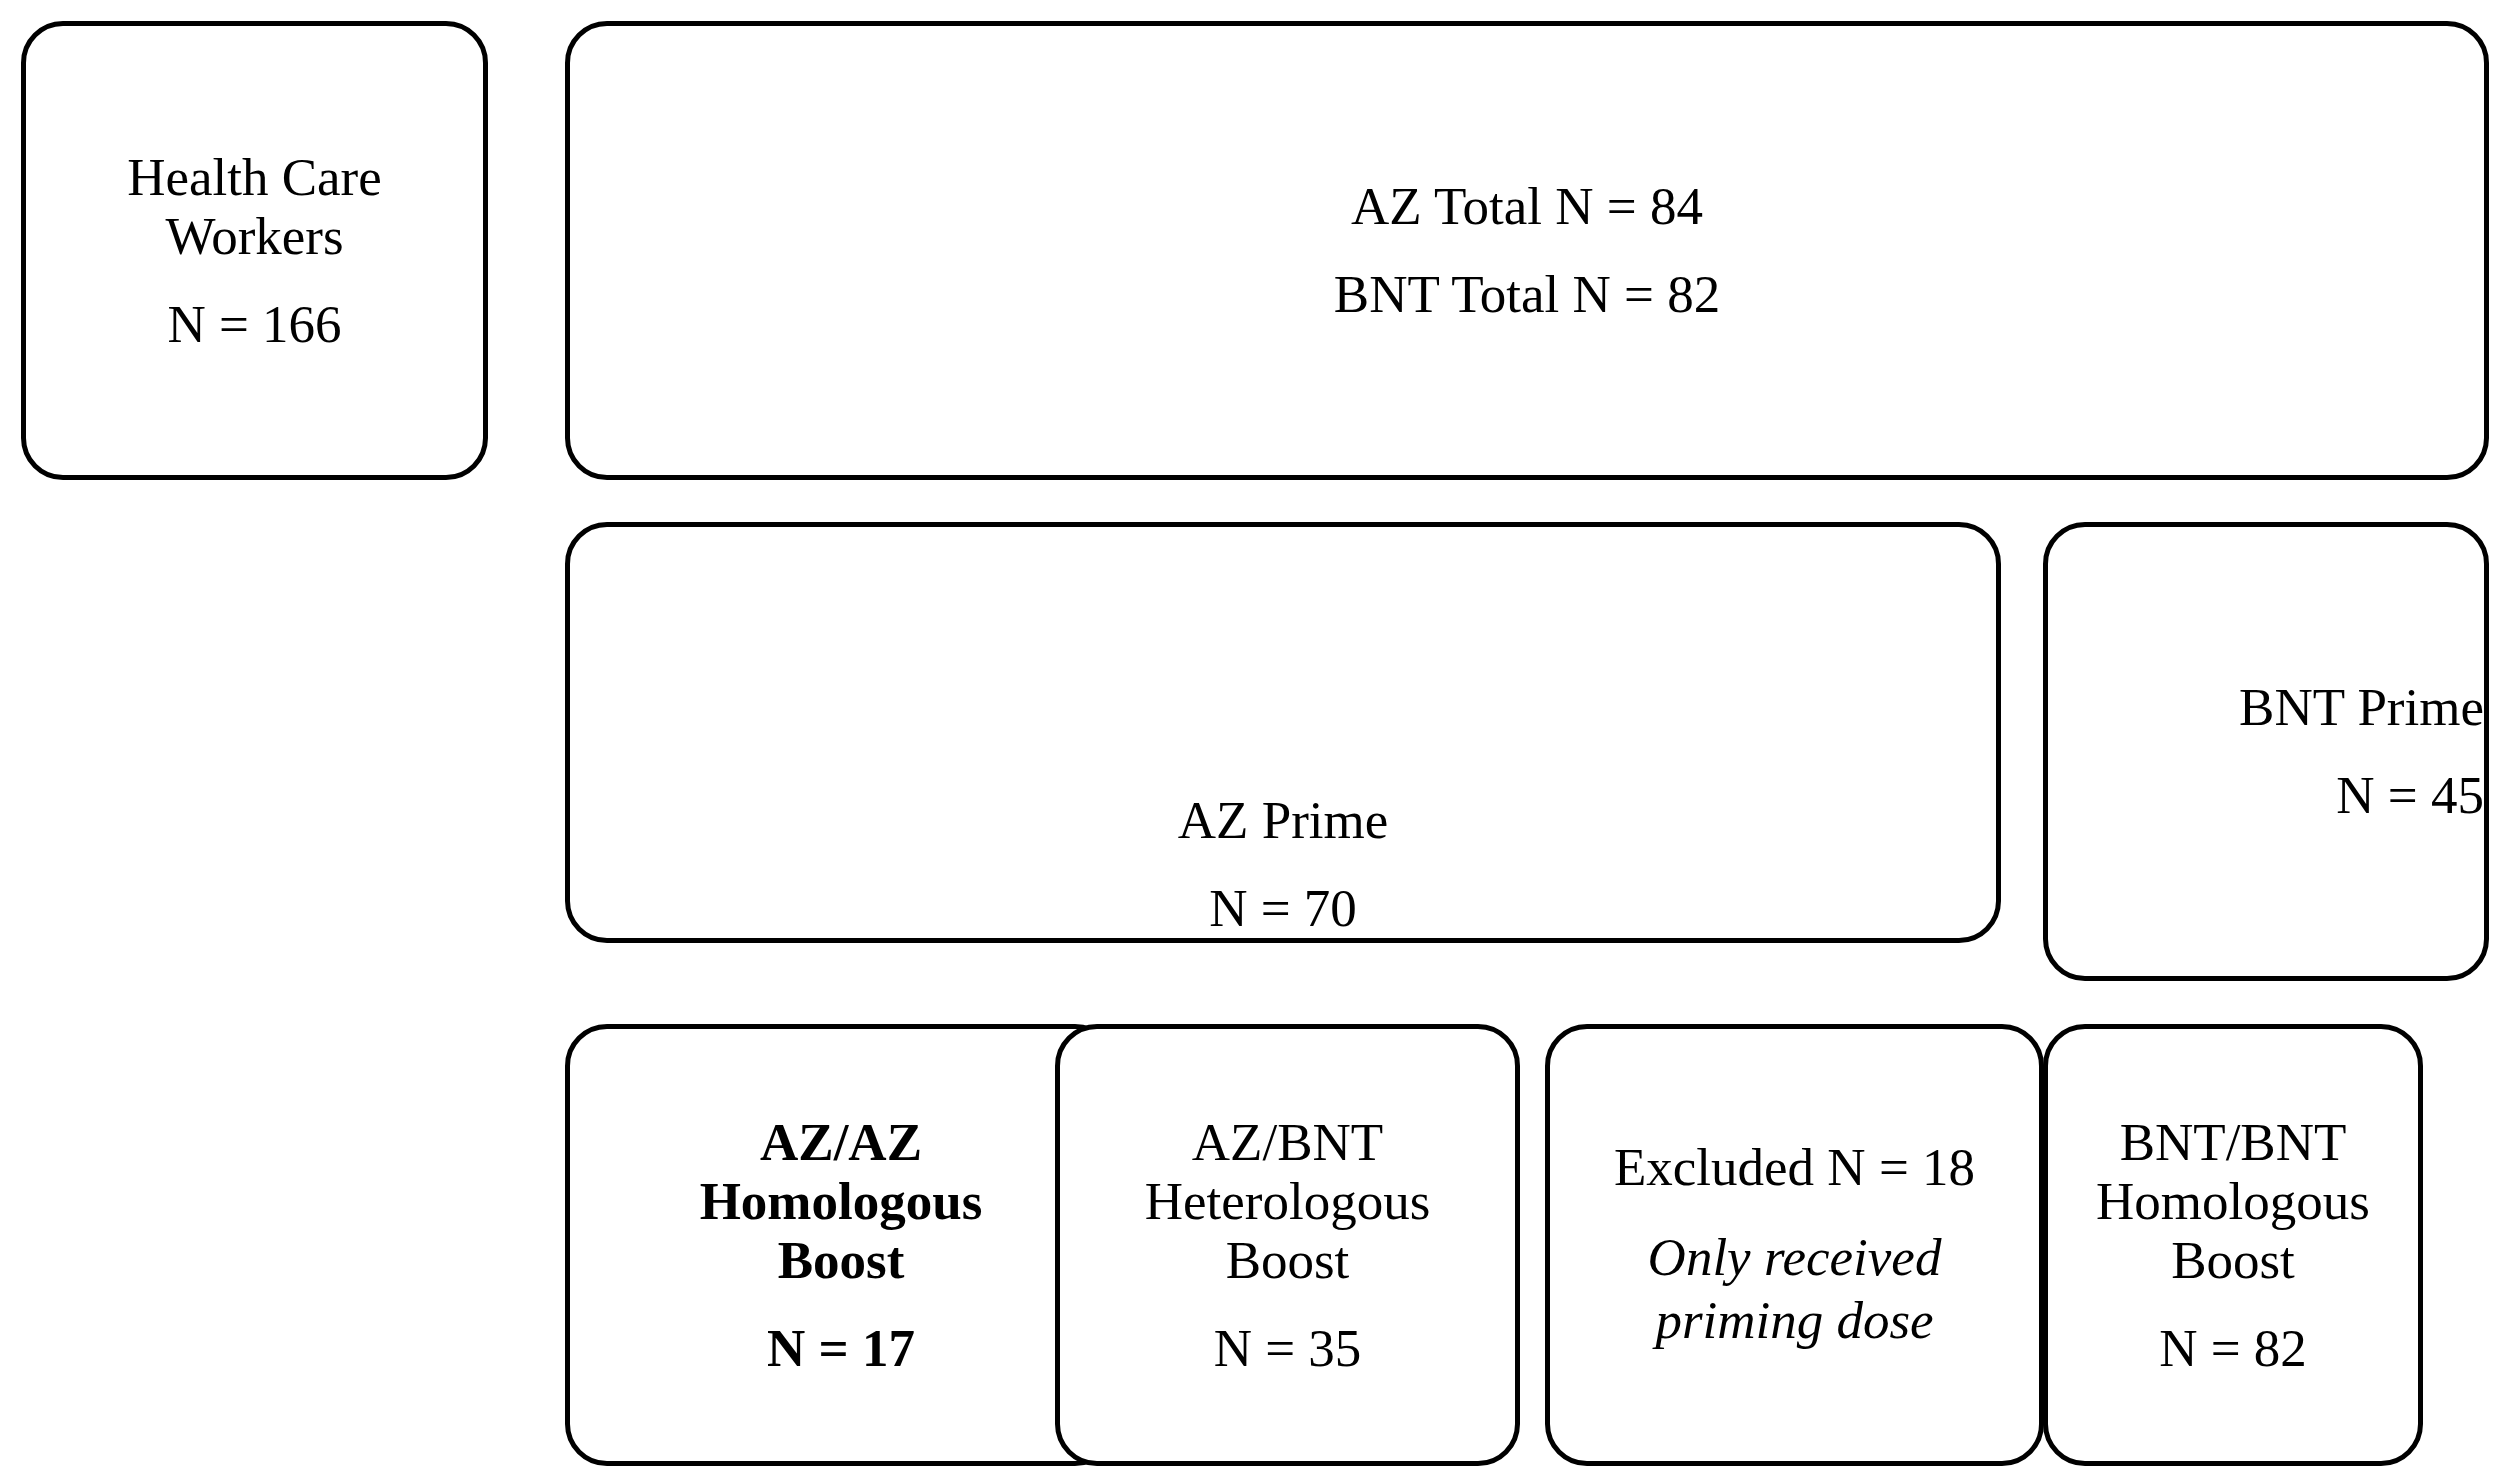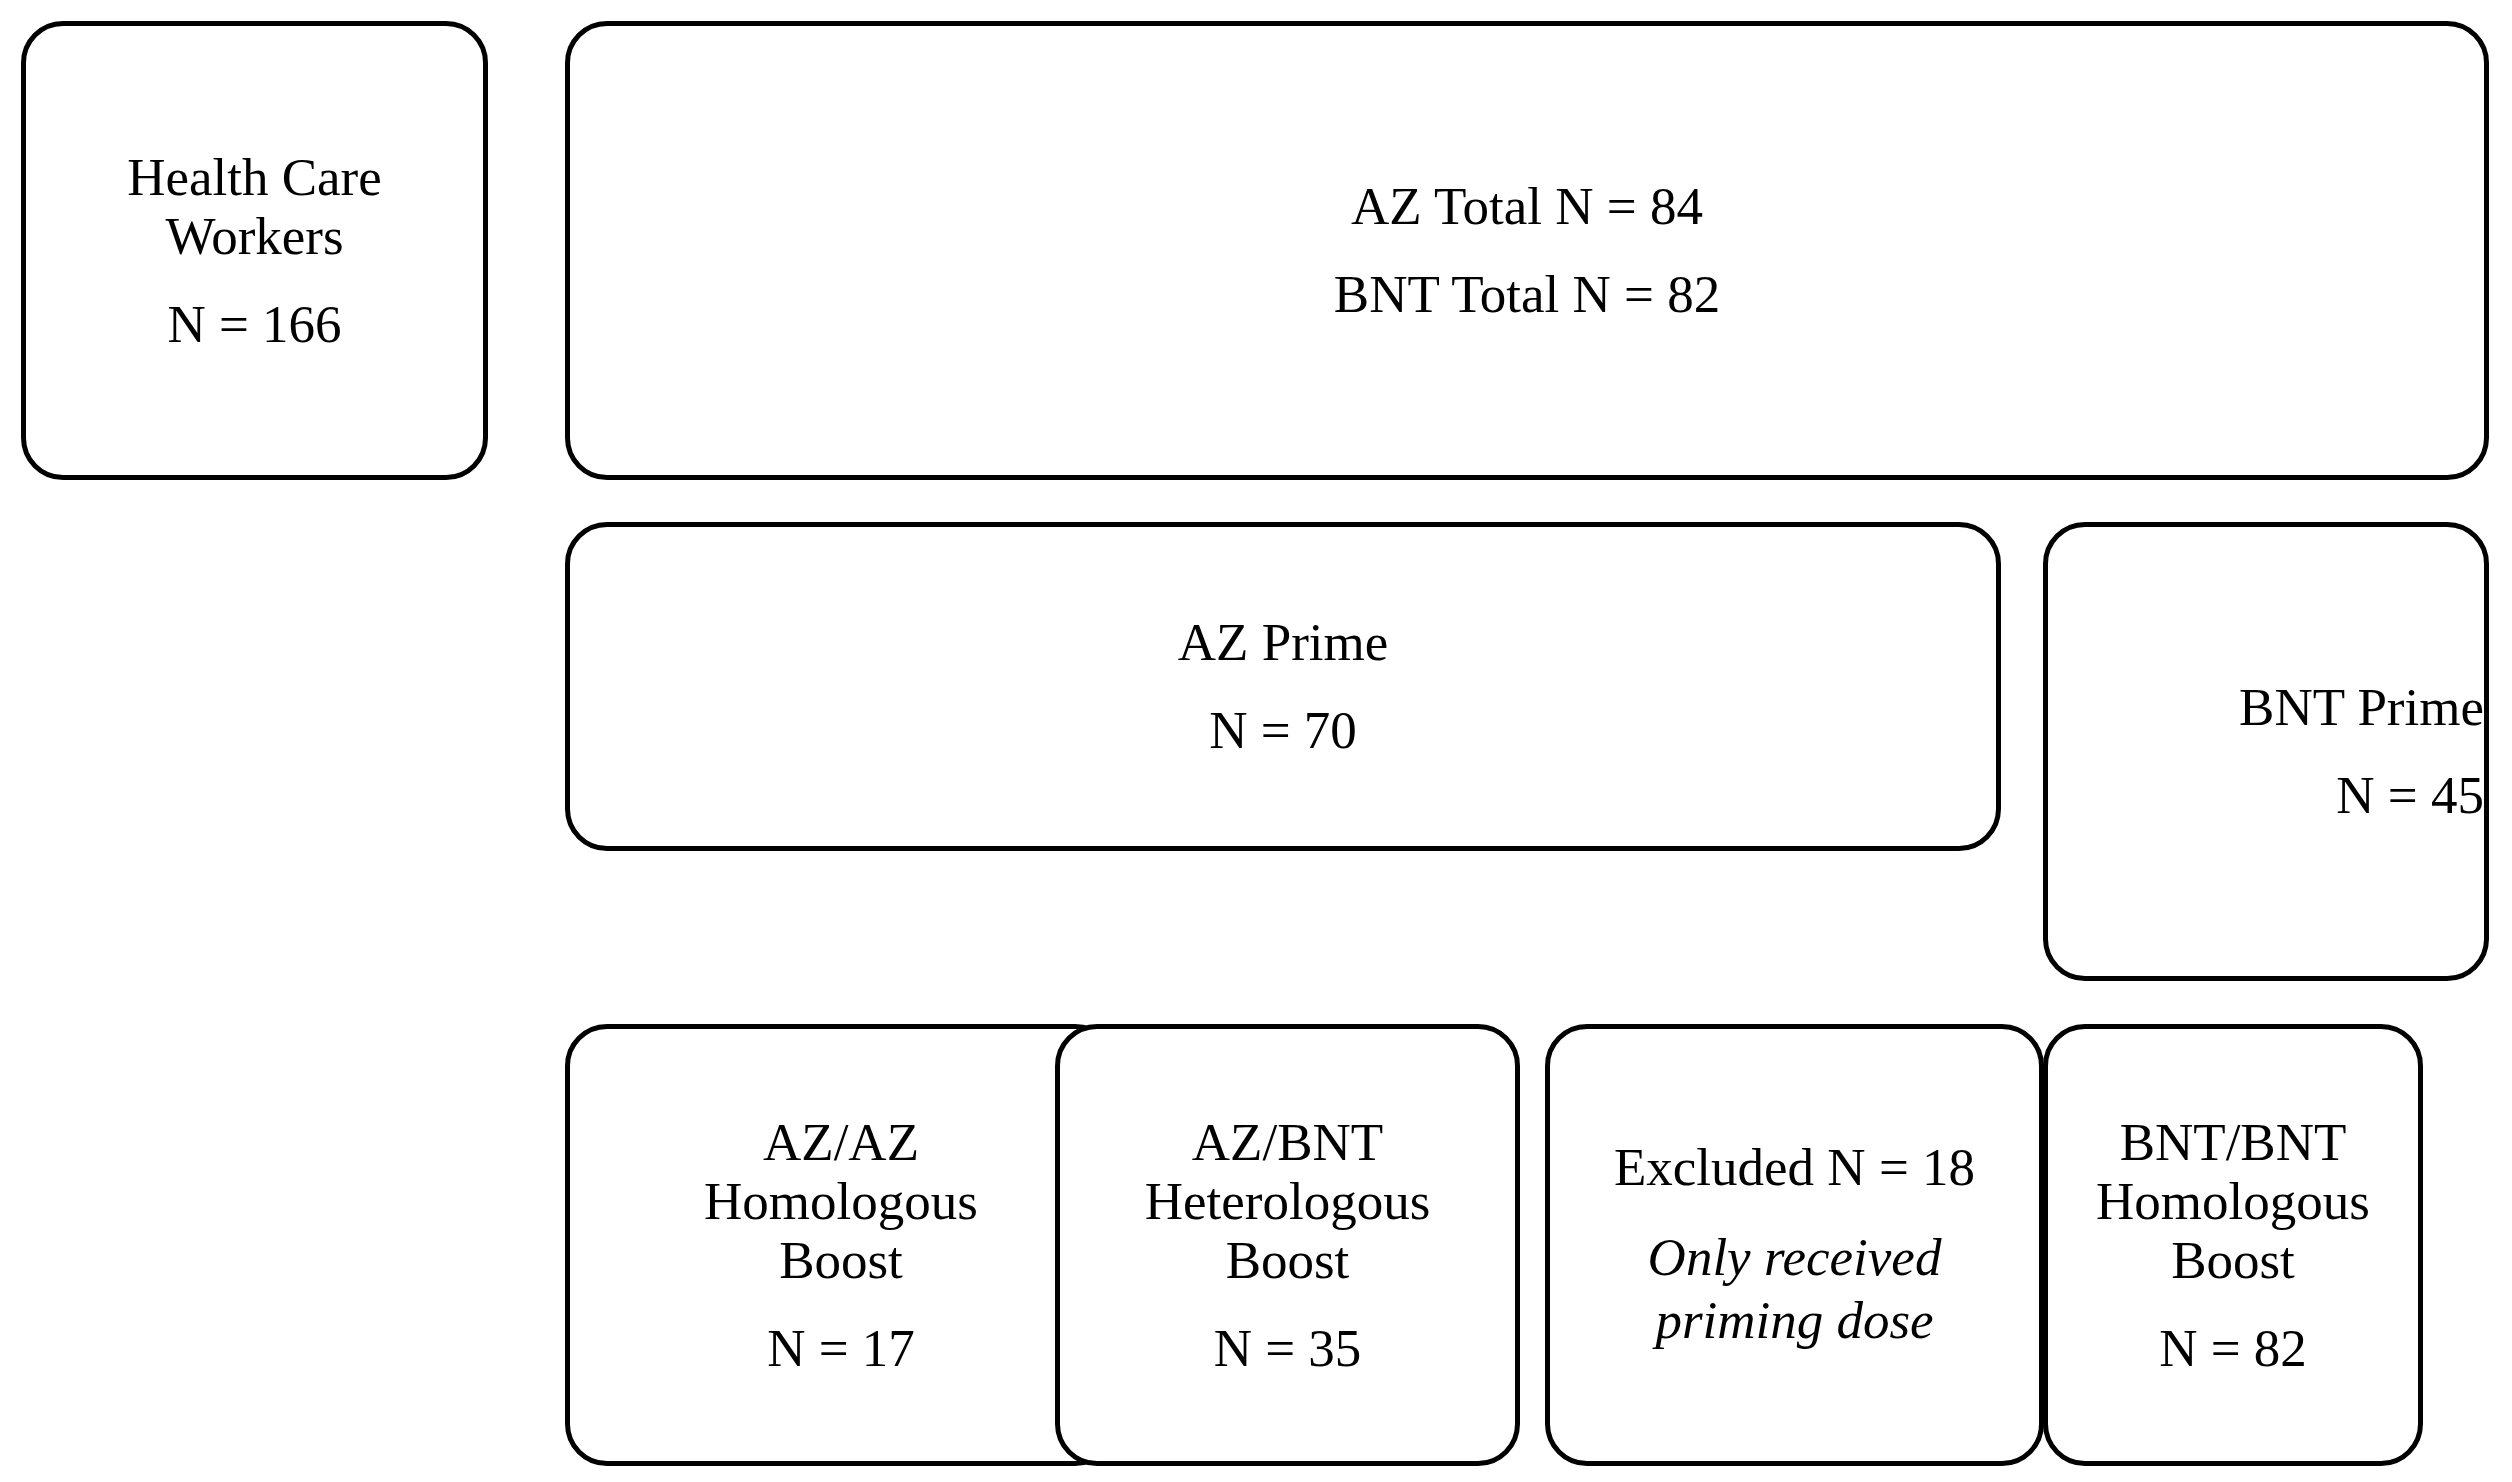--- a/index.html
+++ b/index.html
@@ -38,24 +38,24 @@
   .italic-line {
     font-size: 53px;
     line-height: 63px;
     font-style: italic;
     white-space: nowrap;
   }
   
   #box-hcw      { left: 21px;   top: 21px;   width: 467px;  height: 459px; }
   #box-total    { left: 565px;  top: 21px;   width: 1924px; height: 459px; }
   
-  #box-az-prime { left: 565px;  top: 522px;  width: 1436px; height: 329px; }
+  #box-az-prime { left: 565px;  top: 522px;  width: 1436px; height: 421px; justify-content: flex-end; }
   #box-bnt-prime{ left: 2043px; top: 522px;  width: 446px;  height: 459px; align-items: flex-end; }
   
-  #box-az-az    { left: 565px;  top: 1024px; width: 552px;  height: 442px; }
+  #box-az-az    { left: 565px;  top: 1024px; width: 552px;  height: 442px; font-weight: bold; }
   #box-az-bnt   { left: 1055px; top: 1024px; width: 465px;  height: 442px; }
   #box-excluded { left: 1545px; top: 1024px; width: 499px;  height: 442px; }
   #box-bnt-bnt  { left: 2043px; top: 1024px; width: 380px;  height: 442px; }
 </style>
 </head>
 <body style="background: rgb(255, 255, 255);">
 
 <div class="box" id="box-hcw">
   <div class="line">Health Care</div>
   <div class="line">Workers</div>

